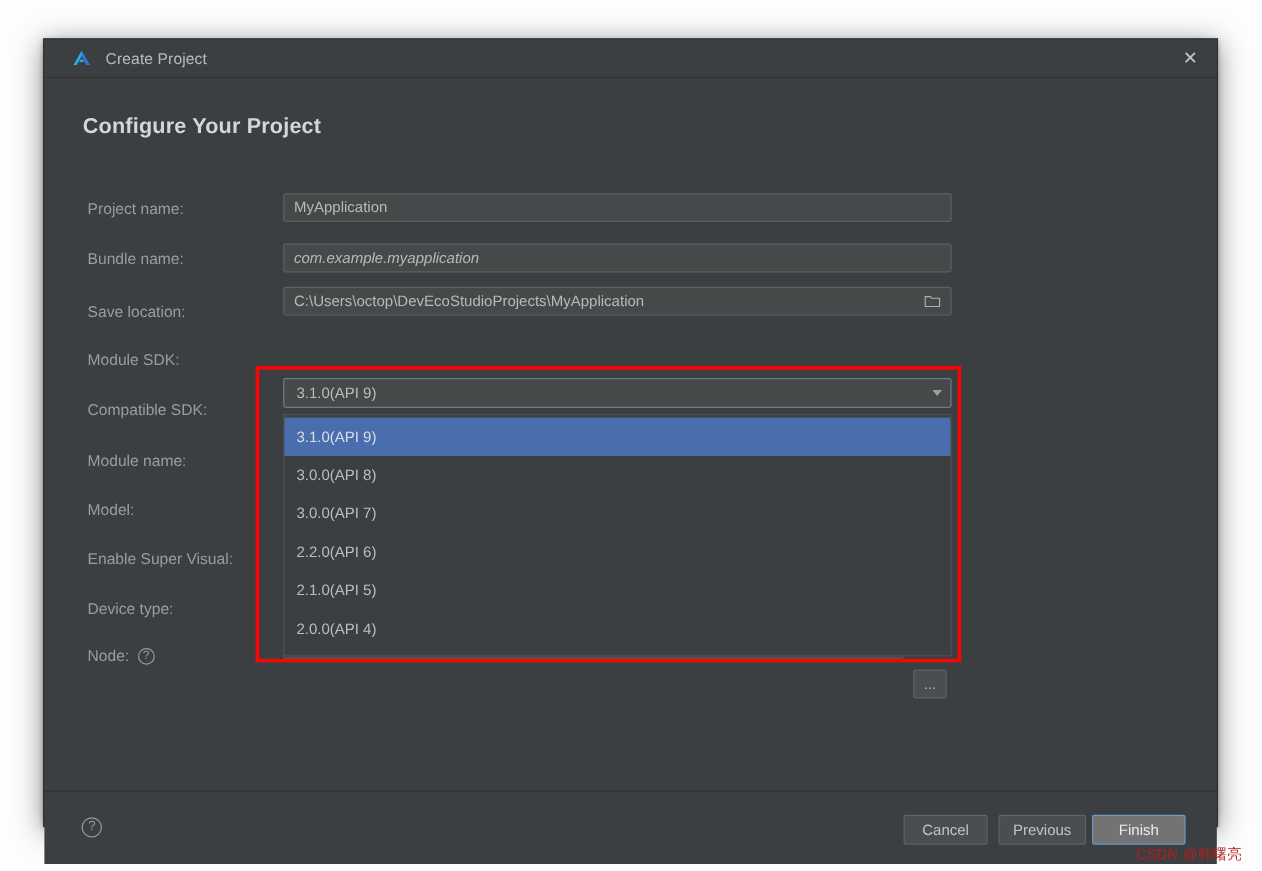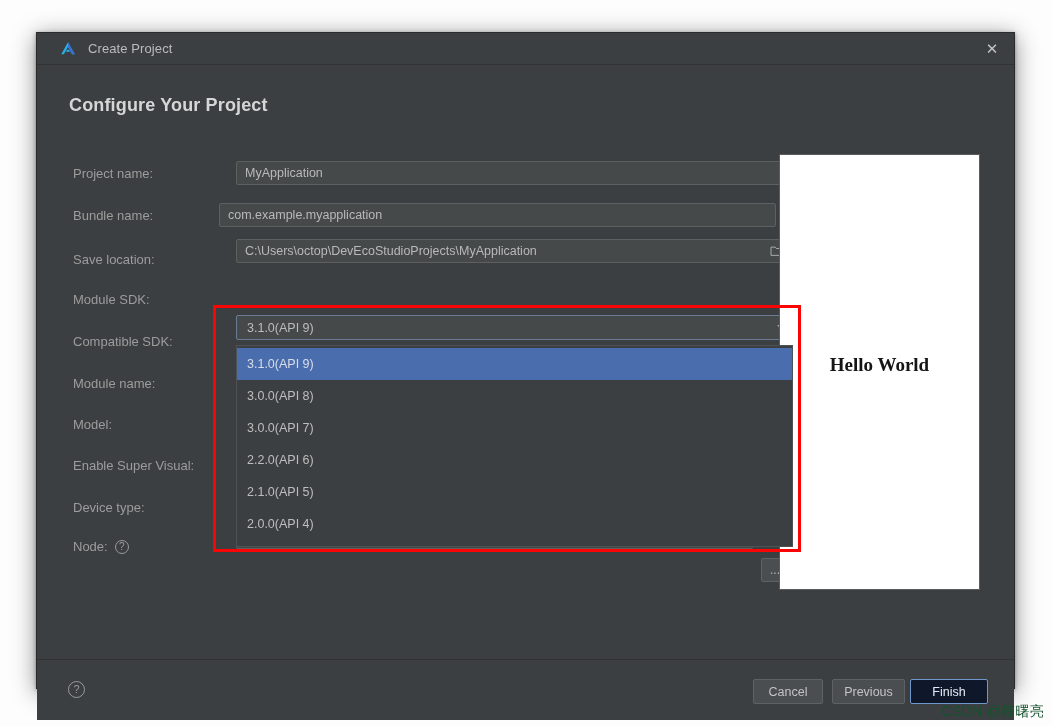--- a/index.html
+++ b/index.html
@@ -176,26 +176,26 @@
     border: 1px solid #5e6264; border-radius: 2px;
     background: #4a4e50; color: #c3c3c3;
     font-size: 12.5px;
     display: flex; align-items: center; justify-content: center;
     cursor: pointer; font-family: "Liberation Sans", sans-serif;
   }
   .btn-cancel  { left: 716px; width: 70px; }
   .btn-prev    { left: 795px; width: 73px; }
   .btn-finish  {
     left: 873px; width: 78px;
-    background: #0f172a; border: 1px solid #6f97cc; color: #e6ecf6;
+    background: #737373; border: 1px solid #6f97cc; color: #e6ecf6;
   }
 
   .watermark {
-    position: absolute; right: 8px; bottom: 5px;
-    font-size: 14px; color: #14532d;
+    position: absolute; right: 17px; bottom: 5px;
+    font-size: 12px; color: #b91c1c;
     letter-spacing: .3px;
   }
 </style>
 </head>
 <body>
 
 <div id="root">
 
   <div class="dialog">
 
@@ -224,21 +224,21 @@
       <div class="label" style="top:435px">Device type:</div>
       <div class="label with-help" style="top:474px">
         <span>Node:</span>
         <span class="help-circle">?</span>
       </div>
 
       <div class="field" style="left:199px; top:96px; width:557px;">
         <span class="val">MyApplication</span>
       </div>
 
-      <div class="field" style="left:182px; top:138px; width:557px;">
+      <div class="field" style="left:199px; top:138px; width:557px;font-style:italic;">
         <span class="val">com.example.myapplication</span>
       </div>
 
       <div class="field" style="left:199px; top:174px; width:557px;">
         <span class="val">C:\Users\octop\DevEcoStudioProjects\MyApplication</span>
         <svg class="folder-icon" viewBox="0 0 16 14">
           <path d="M1 2.5 h5 l1.3 1.6 H15 v8 H1 Z" fill="none" stroke="#b0b0b0" stroke-width="1.1"></path>
         </svg>
       </div>
 
@@ -270,23 +270,20 @@
 
       <div class="annot-box"></div>
 
       <div class="field" style="left:199px; top:460px; width:517px;">
         <span class="val">D:\001_Develop\053_Huawei\nodejs\nodejs-16.20.1</span>
         <span class="trail">16.20.1</span>
         <span class="caret"></span>
       </div>
       <div class="ellipsis-btn">...</div>
 
-      <div class="preview-frame">
-        <div class="preview-text">Hello World</div>
-      </div>
 
     </div>
 
     <div class="footer">
       <div class="footer-help">?</div>
       <div class="btn btn-cancel">Cancel</div>
       <div class="btn btn-prev">Previous</div>
       <div class="btn btn-finish">Finish</div>
     </div>
 

